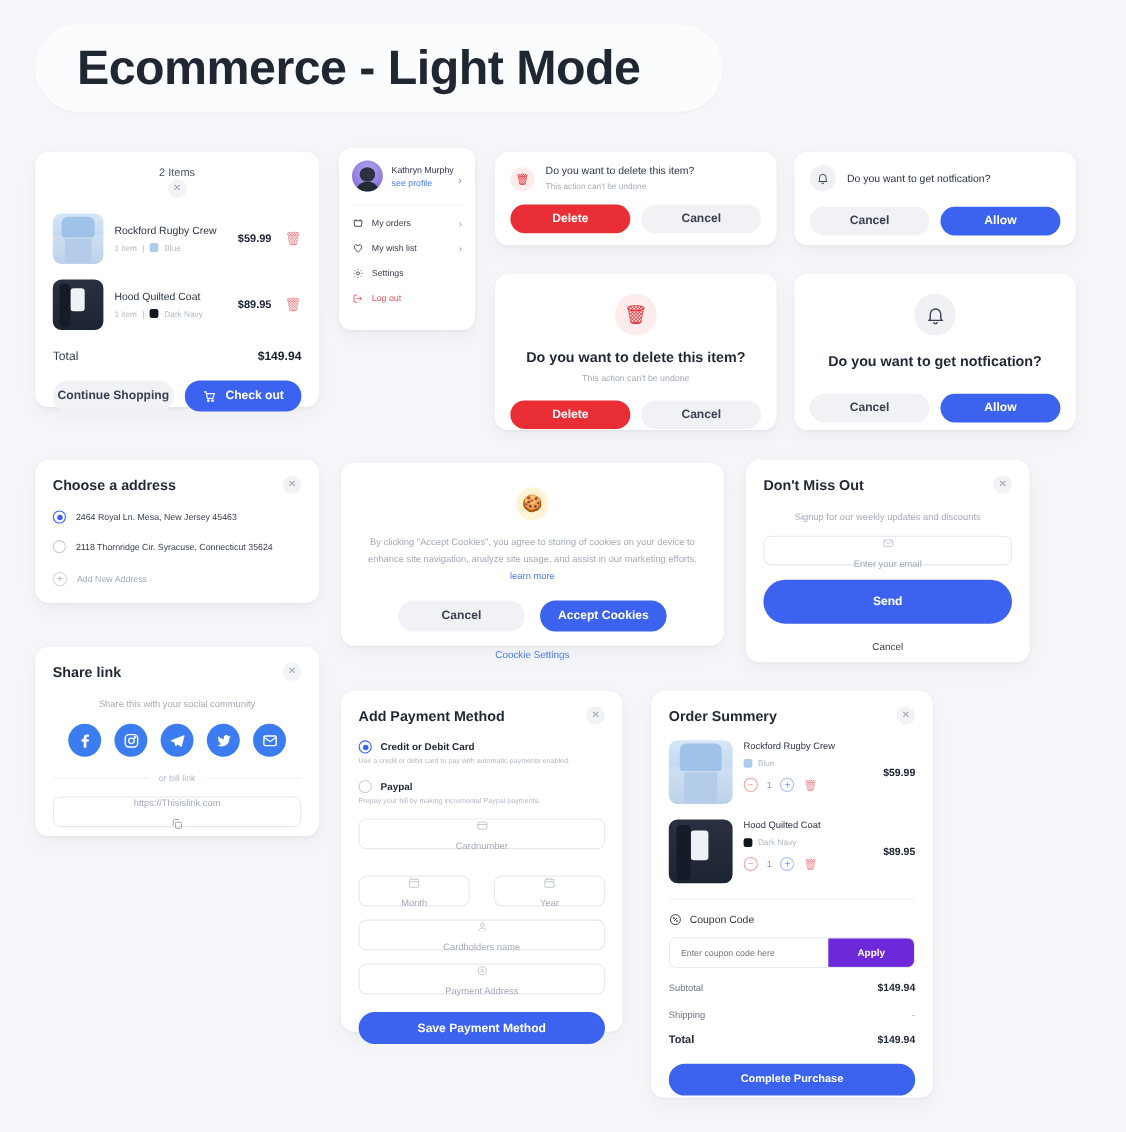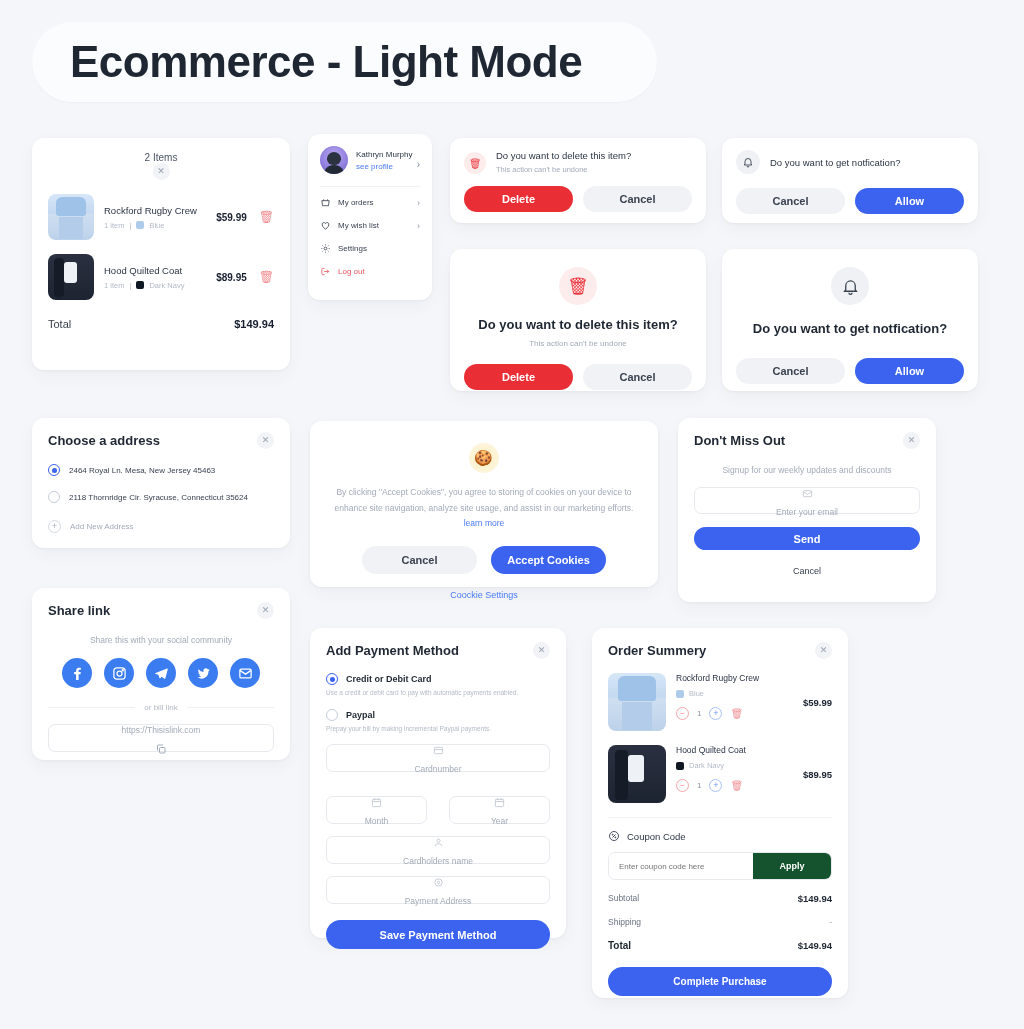--- a/index.html
+++ b/index.html
@@ -138,21 +138,21 @@
 
   
   #news { left: 678px; top: 418px; width: 258px; height: 184px; padding: 14px 16px; }
   #news .hdr { display: flex; justify-content: space-between; align-items: center; }
   #news .title { font-size: 13px; font-weight: 700; color: #1f2733; }
   #news .sub { font-size: 8.5px; color: #a3abb8; text-align: center; margin-top: 16px; }
   .field { display: flex; align-items: center; gap: 8px; height: 27px; border: 1px solid #e6e9ee;
            border-radius: 7px; padding: 0 10px; font-size: 8.5px; color: #a3abb8; background: #fff; flex-direction: column; }
   .field .fi { color: #bcc3cd; font-size: 10px; display: flex; }
   #news .field { margin-top: 12px; }
-  #news .pill.blue { width: 100%; height: 23px; margin-top: 13px; }
+  #news .pill.blue { width: 100%; height: 40px; margin-top: 13px; }
   #news .cancel { text-align: center; font-size: 9px; color: #3a4250; margin-top: 16px; cursor: pointer; }
 
   
   #share { left: 32px; top: 588px; width: 258px; height: 172px; padding: 14px 16px; }
   #share .hdr { display: flex; justify-content: space-between; align-items: center; }
   #share .title { font-size: 13px; font-weight: 700; color: #1f2733; }
   #share .sub { font-size: 8.5px; color: #a3abb8; text-align: center; margin-top: 16px; }
   .socials { display: flex; justify-content: center; gap: 12px; margin-top: 13px; }
   .soc { width: 30px; height: 30px; border-radius: 50%; background: #3b7df0; color: #fff;
          display: flex; align-items: center; justify-content: center; cursor: pointer; }
@@ -186,21 +186,21 @@
   .qbtn { width: 13px; height: 13px; border-radius: 50%; border: 1.2px solid #f2a5a8; color: #f08a8e;
           display: flex; align-items: center; justify-content: center; font-size: 9px; line-height: 1; cursor: pointer; }
   .qbtn.plus { border-color: #a8c0f6; color: #6f93f3; }
   .qn { font-size: 8px; color: #8b93a2; }
   .osrow .pr { font-size: 9.5px; font-weight: 700; align-self: center; }
   #order .sep { height: 1px; background: #f0f2f5; margin-top: 14px; }
   #order .coupon-lbl { display: flex; align-items: center; gap: 7px; margin-top: 12px; font-size: 9.5px; color: #2b3444; }
   .coupon-box { display: flex; margin-top: 10px; border-radius: 7px; overflow: hidden; border: 1px solid #e6e9ee; }
   .coupon-box input { flex: 1; border: none; outline: none; padding: 0 10px; height: 26px;
                       font-size: 8px; color: #a3abb8; font-family: inherit; background: #fff; }
-  .coupon-box .apply { width: 78px; background: #14532d; color: #fff; font-size: 9px; font-weight: 600;
+  .coupon-box .apply { width: 78px; background: #6d28d9; color: #fff; font-size: 9px; font-weight: 600;
                        display: flex; align-items: center; justify-content: center; cursor: pointer; }
   .tot-row { display: flex; justify-content: space-between; margin-top: 13px; font-size: 8.5px; color: #6b7383; }
   .tot-row.strong { font-size: 10px; color: #1f2733; font-weight: 700; }
   .tot-row .v { font-weight: 700; color: #1f2733; font-size: 9.5px; }
   #order .pill.blue { width: 100%; height: 29px; margin-top: 16px; font-size: 10px; }
 
   
   .p-blue { background: linear-gradient(#d6e6f7 0%, #c3d9f0 42%, #cfdff1 43%, #bcd2ea 100%); position: relative; }
   .p-blue::before { content:""; position:absolute; left:18%; top:6%; width:64%; height:42%;
                     background:#9fc2e8; border-radius:6px 6px 3px 3px; }
@@ -253,20 +253,31 @@
     </div>
     <div class="cart-price">$89.95</div>
     <div class="trash">🗑</div>
   </div>
 
   <div class="total">
     <span class="k">Total</span>
     <span class="v">$149.94</span>
   </div>
 
+  <div class="acts">
+    <div class="pill grey">Continue Shopping</div>
+    <div class="pill blue">
+      <svg width="13" height="13" viewBox="0 0 24 24" fill="none" stroke="#fff" stroke-width="2">
+        <path d="M3 4h3l2.5 11h9L20 7H7"></path>
+          <circle cx="10" cy="19" r="1.3"></circle>
+          <circle cx="17" cy="19" r="1.3"></circle>
+      </svg>
+      <span>Check out</span>
+    </div>
+  </div>
 </div>
 
 <div class="card" id="profile">
   <div class="top">
     <div class="avatar"></div>
     <div style="flex:1">
       <div class="nm">Kathryn Murphy</div>
       <div class="seewrap">
         <span class="see">see profile</span>
         <span style="color:#7c8da8;font-size:10px">›</span>

